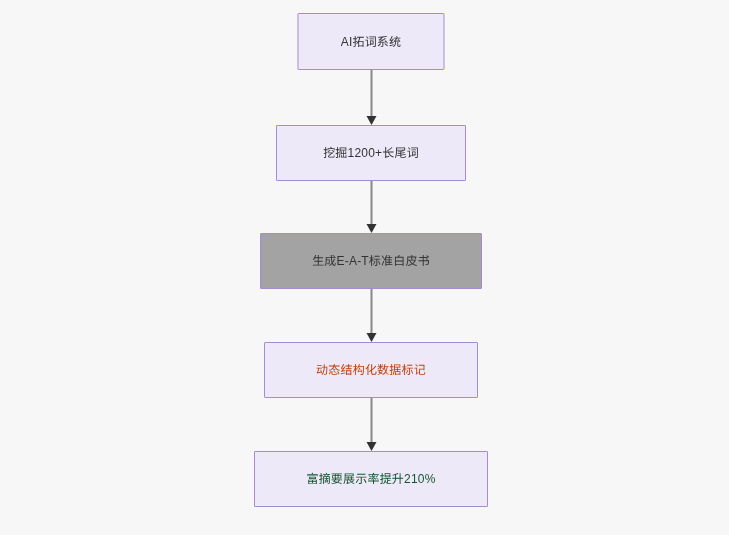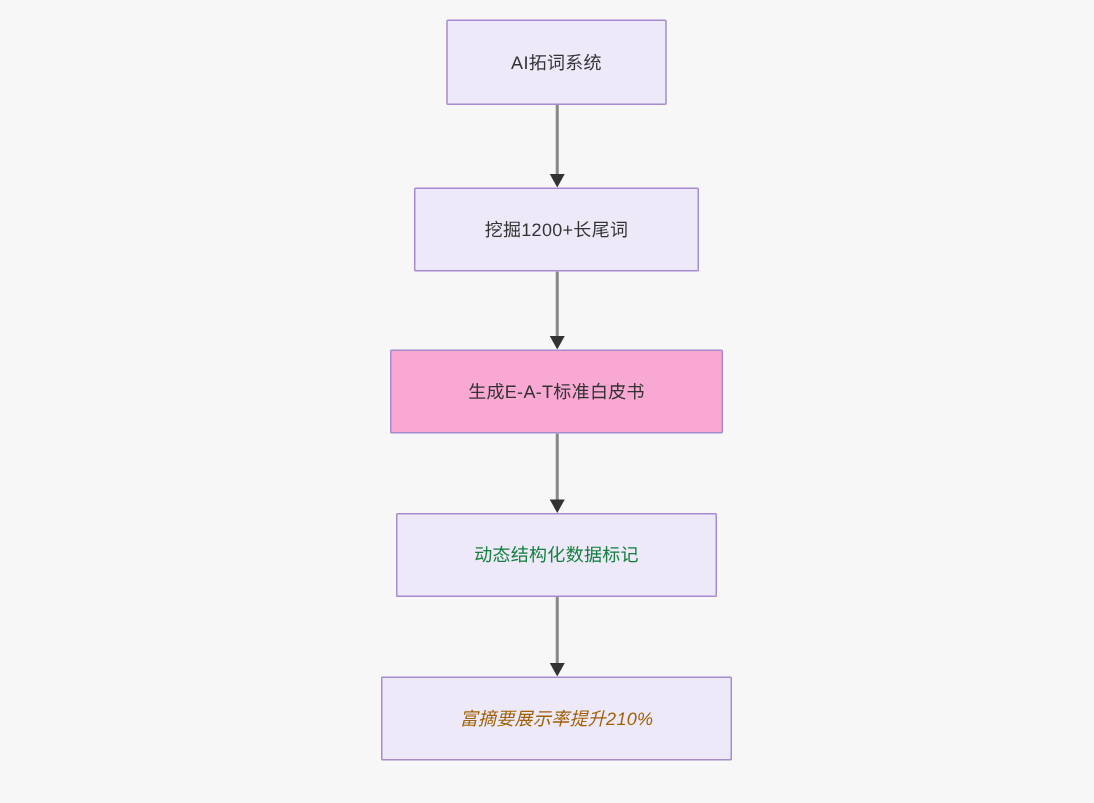--- a/index.html
+++ b/index.html
@@ -91,23 +91,23 @@
     <div class="edge-line" style="height: 45px; background: rgb(136, 136, 136);"></div>
     <div class="edge-arrow" style="border-top-color: rgb(51, 51, 51);"></div>
   </div>
 
   <div class="node" style="left: 371px; top: 13px; width: 147px; height: 57px; background: rgb(237, 233, 249); border-color: rgb(167, 139, 208);">
     <span class="node-label" style="color: rgb(51, 51, 51);">AI拓词系统</span>
   </div>
   <div class="node" style="left: 371px; top: 125px; width: 190px; height: 56px; background: rgb(237, 233, 249); border-color: rgb(167, 139, 208);">
     <span class="node-label" style="color: rgb(51, 51, 51);">挖掘1200+长尾词</span>
   </div>
-  <div class="node" style="left: 371px; top: 233px; width: 222px; height: 56px; background: #f9a8d4; border-color: rgb(167, 139, 208);">
+  <div class="node" style="left: 371px; top: 233px; width: 222px; height: 56px; background: #a3a3a3; border-color: rgb(167, 139, 208);">
     <span class="node-label" style="color: rgb(51, 51, 51);">生成E-A-T标准白皮书</span>
   </div>
   <div class="node" style="left: 371px; top: 342px; width: 214px; height: 56px; background: rgb(237, 233, 249); border-color: rgb(167, 139, 208);">
-    <span class="node-label" style="color: #15803d;">动态结构化数据标记</span>
+    <span class="node-label" style="color: #c2410c;">动态结构化数据标记</span>
   </div>
   <div class="node" style="left: 371px; top: 451px; width: 234px; height: 56px; background: rgb(237, 233, 249); border-color: rgb(167, 139, 208);">
-    <span class="node-label" style="color: #a16207; font-style: italic;">富摘要展示率提升210%</span>
+    <span class="node-label" style="color: #14532d;">富摘要展示率提升210%</span>
   </div>
 
 </div>
 
 </body></html>

